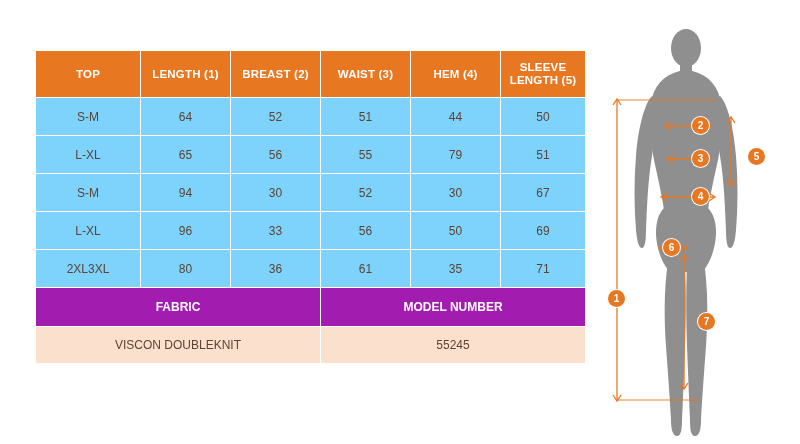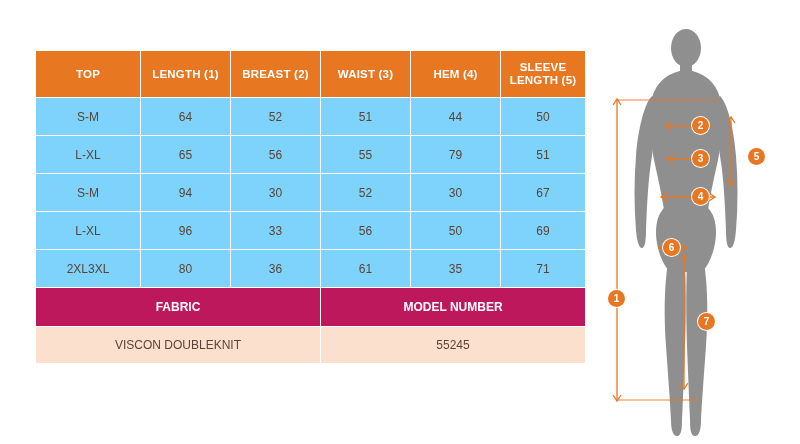--- a/index.html
+++ b/index.html
@@ -55,21 +55,21 @@
   tr.data-row td {
     background: #7dd3fc;
     color: #5b4436;
     font-size: 12px;
   }
   tr.data-row td.label-cell {
     font-size: 12px;
     color: #5b4436;
   }
   tr.footer-head td {
-    background: #be185d;
+    background: #a21caf;
     color: #ffffff;
     font-weight: bold;
     font-size: 12px;
     height: 34px;
   }
   tr.footer-val td {
     background: #fbe0cd;
     color: #5b4436;
     font-size: 12px;
     height: 32px;

